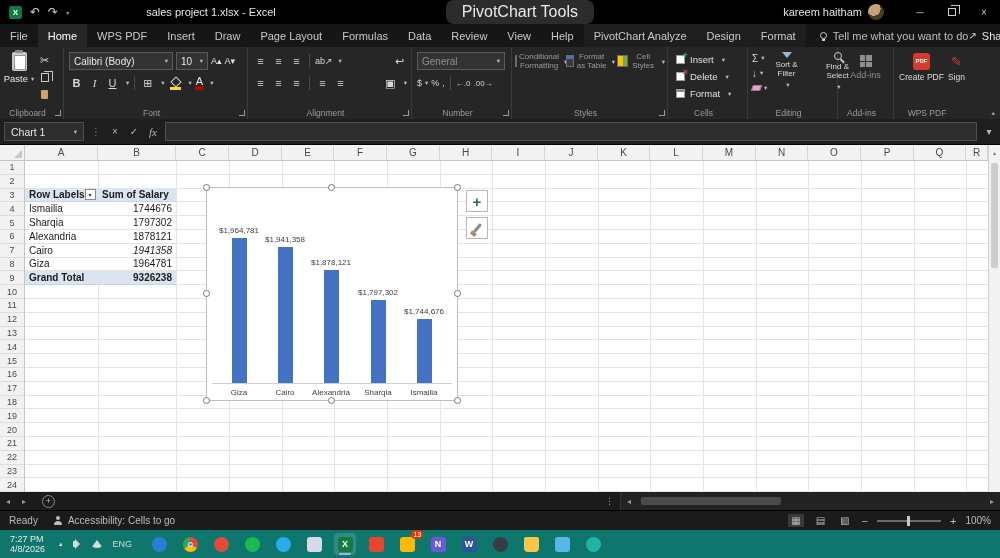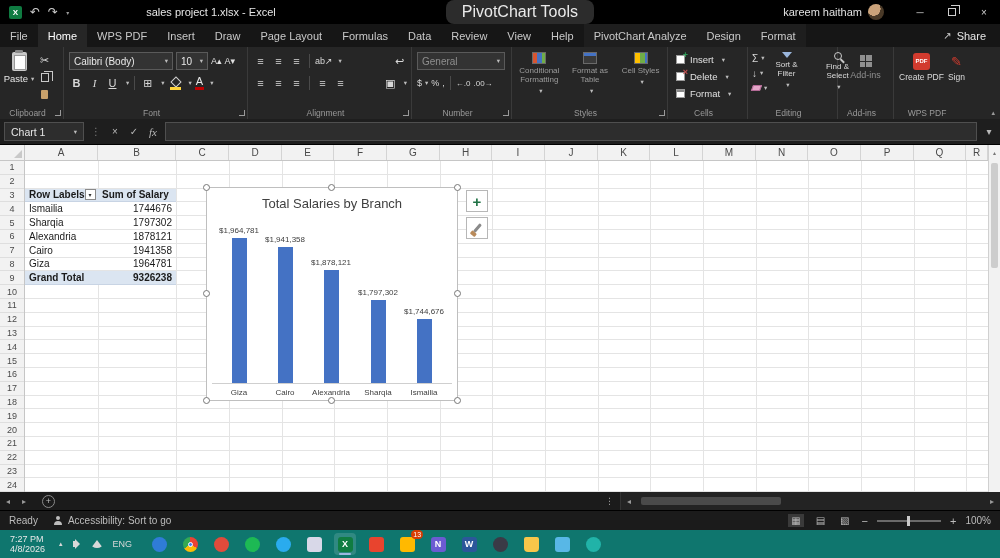--- a/index.html
+++ b/index.html
@@ -64,21 +64,21 @@
   .ital-i{font-style:italic;font-family:"Liberation Serif",serif}
   .und-u{text-decoration:underline}
   .fill-ic{width:11px;height:10px;position:relative}
   .fill-ic::before{content:'';position:absolute;left:2px;top:0;width:6px;height:6px;border:1px solid #d0d0d0;transform:rotate(45deg)}
   .fill-ic::after{content:'';position:absolute;left:0;bottom:-2px;width:11px;height:3px;background:#ffd43b}
   .fc{font-size:11px;line-height:11px;color:#e8e8e8;border-bottom:3px solid #c00000;padding:0 1px}
   
   .nb{font-size:9px;color:#d8d8d8;display:flex;align-items:center}
   
   .sb-row{position:absolute;top:5px;left:3px;right:2px;display:flex;gap:2px}
-  .sbtn{width:49px;display:flex;flex-direction:column;align-items:center;gap:2px;color:#9b9b9b;font-size:8px;line-height:9px;text-align:center}
+  .sbtn{width:49px;display:flex;flex-direction:row;align-items:center;gap:2px;color:#9b9b9b;font-size:8px;line-height:9px;text-align:center}
   .cf-ic{width:14px;height:12px;border:1px solid #6a6a6a;background:linear-gradient(to right,#d65532 0 4px,#4472c4 4px 9px,#70ad47 9px 14px)}
   .tbl-ic{width:14px;height:12px;border:1px solid #6a6a6a;background:linear-gradient(#4472c4 0 3px,#3a3a3a 3px)}
   .cs-ic{width:14px;height:12px;border:1px solid #6a6a6a;background:linear-gradient(to right,#ffc000 0 5px,#70ad47 5px 10px,#4472c4 10px 14px)}
   
   .crow{position:absolute;left:8px;right:4px;height:15px;display:flex;align-items:center;gap:5px;font-size:9.5px;color:#e0e0e0}
   .mini{width:9px;height:9px;border:1px solid #9a9a9a;background:#fff;position:relative;flex:none}
   .mini.i::after{content:'+';position:absolute;right:-4px;top:-6px;color:#2e9b57;font-size:9px;font-weight:bold}
   .mini.d::after{content:'\00d7';position:absolute;right:-4px;top:-6px;color:#c75050;font-size:9px;font-weight:bold}
   .mini.f{background:linear-gradient(#8a8a8a 0 2px,#fff 2px)}
   
@@ -231,20 +231,24 @@
         <span class="rtab">Page Layout</span>
         <span class="rtab">Formulas</span>
         <span class="rtab">Data</span>
         <span class="rtab">Review</span>
         <span class="rtab">View</span>
         <span class="rtab">Help</span>
         <span class="rtab ctx">PivotChart Analyze</span>
         <span class="rtab ctx">Design</span>
         <span class="rtab ctx">Format</span>
       </div>
+    <div class="tellme">
+      <span class="bulb"></span>
+      <span>Tell me what you want to do</span>
+    </div>
     <div class="share">
       <span class="share-ic">↗</span>
       <span>Share</span>
     </div>
   </div>
 
   <div class="band" id="ribbon">
 
     <div class="rgroup" style="width:64px">
       <div class="clip-wrap">
@@ -534,30 +538,29 @@
       <div id="pivot">
           <div class="pcell hdr" style="top: 27.6px; left: 0px; width: 73px; height: 13.8px;">Row Labels<span class="filterbtn">▾</span></div>
           <div class="pcell hdr" style="top: 27.6px; left: 73px; width: 78px; height: 13.8px;">Sum of Salary</div>
           <div class="pcell" style="top: 41.4px; left: 0px; width: 73px; height: 13.8px;">Ismailia</div>
           <div class="pcell num" style="top: 41.4px; left: 73px; width: 78px; height: 13.8px;">1744676</div>
           <div class="pcell" style="top: 55.2px; left: 0px; width: 73px; height: 13.8px;">Sharqia</div>
           <div class="pcell num" style="top: 55.2px; left: 73px; width: 78px; height: 13.8px;">1797302</div>
           <div class="pcell" style="top: 69px; left: 0px; width: 73px; height: 13.8px;">Alexandria</div>
           <div class="pcell num" style="top: 69px; left: 73px; width: 78px; height: 13.8px;">1878121</div>
           <div class="pcell" style="top: 82.8px; left: 0px; width: 73px; height: 13.8px;">Cairo</div>
-          <div class="pcell num" style="top: 82.8px; left: 73px; width: 78px; height: 13.8px;">1941358</div>
+          <div class="pcell num" style="top: 82.8px; left: 73px; width: 78px; height: 13.8px; font-style: italic;">1941358</div>
           <div class="pcell" style="top: 96.6px; left: 0px; width: 73px; height: 13.8px;">Giza</div>
           <div class="pcell num" style="top: 96.6px; left: 73px; width: 78px; height: 13.8px;">1964781</div>
           <div class="pcell tot" style="top: 110.4px; left: 0px; width: 73px; height: 13.8px;">Grand Total</div>
           <div class="pcell tot num" style="top: 110.4px; left: 73px; width: 78px; height: 13.8px;">9326238</div>
         </div>
     </div>
 
     <div id="chart">
-      <div id="chart-title">Total Salaries by Branch</div>
       <div id="plot">
           <div class="bar" style="left: 25px; height: 146px; background: rgb(68, 114, 196);"></div>
           <div class="blabel" style="left: 32px; bottom: 149px;">$1,964,781</div>
           <div class="cat" style="left: 32px;">Giza</div>
           <div class="bar" style="left: 71px; height: 137px; background: rgb(68, 114, 196);"></div>
           <div class="blabel" style="left: 78px; bottom: 140px;">$1,941,358</div>
           <div class="cat" style="left: 78px;">Cairo</div>
           <div class="bar" style="left: 117px; height: 114px; background: rgb(68, 114, 196);"></div>
           <div class="blabel" style="left: 124px; bottom: 117px;">$1,878,121</div>
           <div class="cat" style="left: 124px;">Alexandria</div>
@@ -602,21 +605,21 @@
       <span class="tnav">◂</span>
       <div class="hthumb"></div>
       <span class="tnav" style="margin-left:auto">▸</span>
     </div>
   </div>
 
   <div class="band" id="statusbar">
     <span>Ready</span>
     <span class="acc">
       <span class="acc-ic"></span>
-      <span>Accessibility: Sort to go</span>
+      <span>Accessibility: Cells to go</span>
     </span>
     <div class="sb-right">
       <span class="vicon sel">▦</span>
       <span class="vicon">▤</span>
       <span class="vicon">▧</span>
       <span class="zbtn">−</span>
       <span class="ztrack">
           <span class="zthumb"></span>
         </span>
       <span class="zbtn">+</span>

